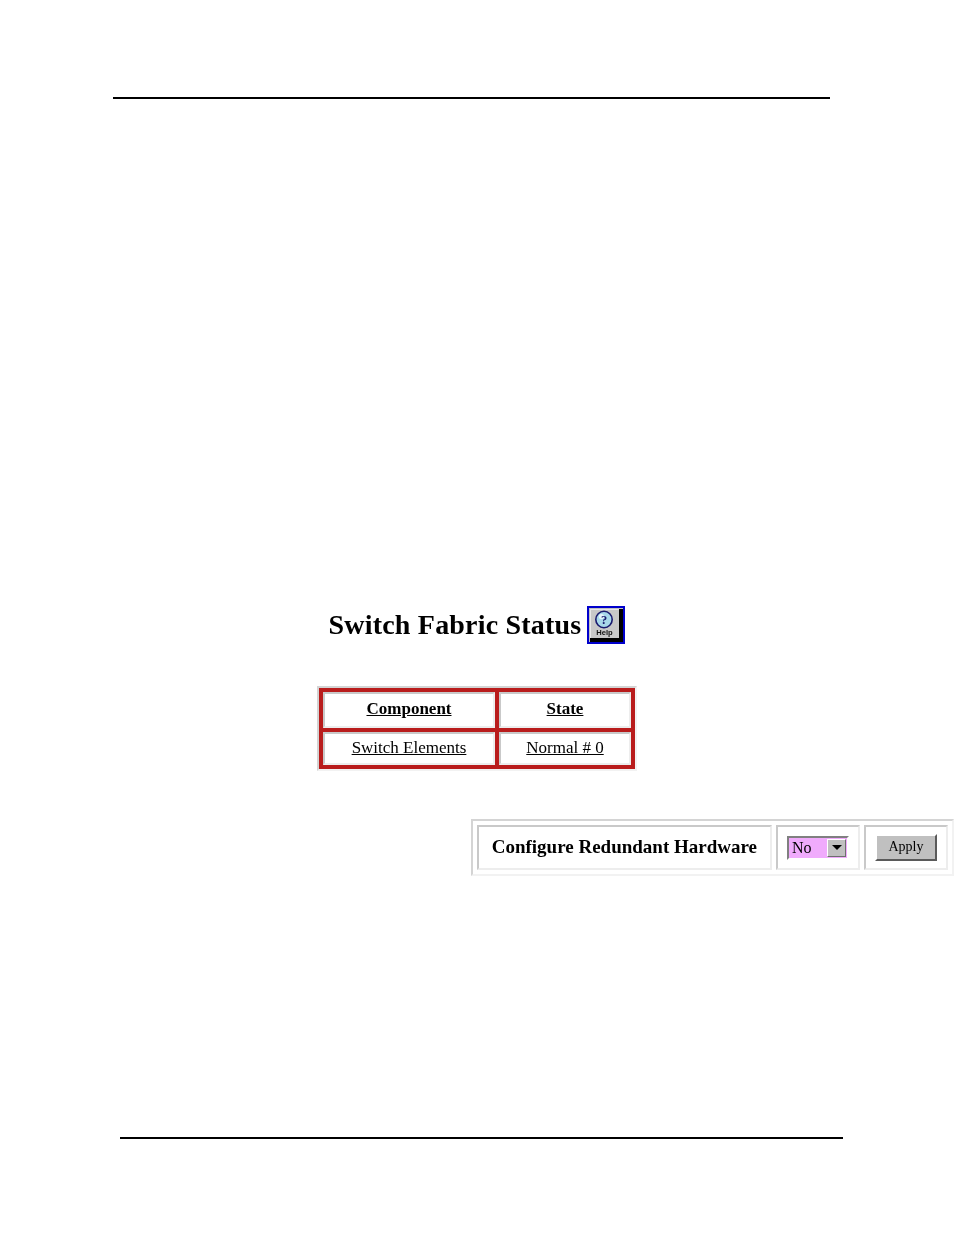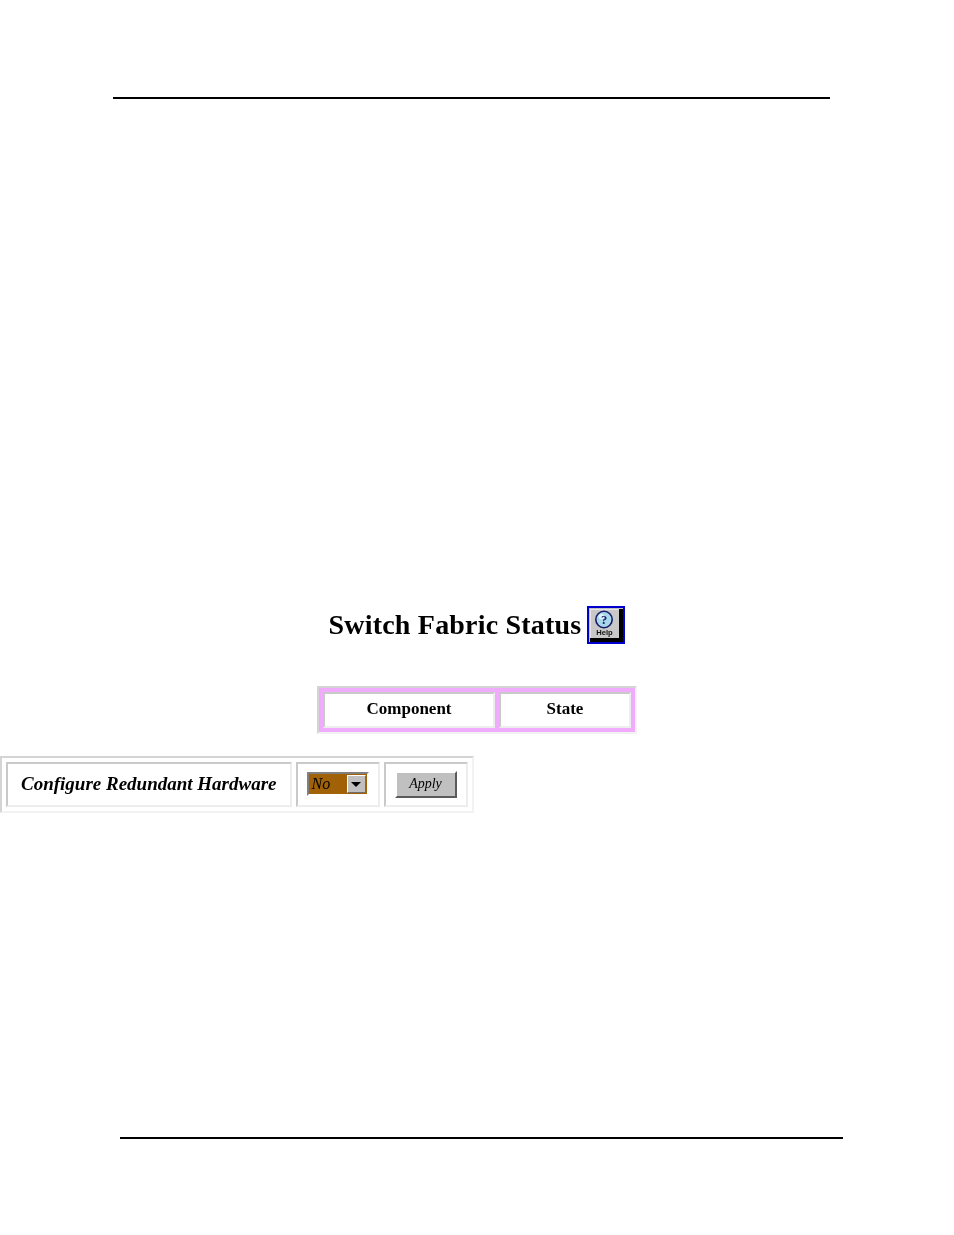--- a/index.html
+++ b/index.html
@@ -100,23 +100,24 @@
 
   
   .status-table-wrap {
     display: flex;
     justify-content: center;
     margin-top: 36px;
   }
   table.ui-table {
     border-collapse: separate;
     border-spacing: 4px;
-    background: #f0abfc;
+    background: #b91c1c;
     border: 2px solid;
     border-color: #d4d4d4 #f2f2f2 #f2f2f2 #d4d4d4;
+    text-decoration: underline;
   }
   table.ui-table td {
     border: 2px solid;
     border-color: #c9c9c9 #ededed #ededed #c9c9c9;
     background: #ffffff;
     font-family: "Liberation Serif", serif;
     font-size: 17px;
     text-align: center;
     padding: 5px 8px 6px 8px;
     white-space: nowrap;
@@ -126,23 +127,22 @@
     font-weight: bold;
     font-size: 17px;
     padding: 6px 8px 7px 8px;
   }
   td.col-component { width: 152px; }
   td.col-state { width: 112px; }
 
   
   .config-wrap {
     display: flex;
-    justify-content: flex-start;
-    margin-top: 22px;
-    font-style: italic;
+    justify-content: flex-end;
+    margin-top: 48px;
   }
   table.config-table {
     border-collapse: separate;
     border-spacing: 4px;
     background: #ffffff;
     border: 2px solid;
     border-color: #d4d4d4 #f2f2f2 #f2f2f2 #d4d4d4;
   }
   table.config-table td {
     border: 2px solid;
@@ -162,21 +162,21 @@
 
   
   .select-widget {
     display: inline-flex;
     align-items: stretch;
     width: 62px;
     height: 24px;
     box-sizing: border-box;
     border: 2px solid;
     border-color: #808080 #ffffff #ffffff #808080;
-    background: #a16207;
+    background: #f0abfc;
     cursor: pointer;
     position: relative;
   }
   .select-widget .sel-value {
     flex: 1 1 auto;
     font-family: "Liberation Serif", serif;
     font-size: 16px;
     line-height: 20px;
     padding-left: 3px;
     color: #000000;
@@ -242,20 +242,24 @@
       </svg>
     </div>
   </div>
 
   <div class="status-table-wrap">
     <table class="ui-table">
       <tbody>
         <tr>
           <td class="head col-component">Component</td>
           <td class="head col-state">State</td>
+        </tr>
+        <tr>
+          <td class="col-component">Switch Elements</td>
+          <td class="col-state">Normal # 0</td>
         </tr>
       </tbody>
     </table>
   </div>
 
   <div class="config-wrap">
     <table class="config-table">
       <tbody>
         <tr>
           <td>

